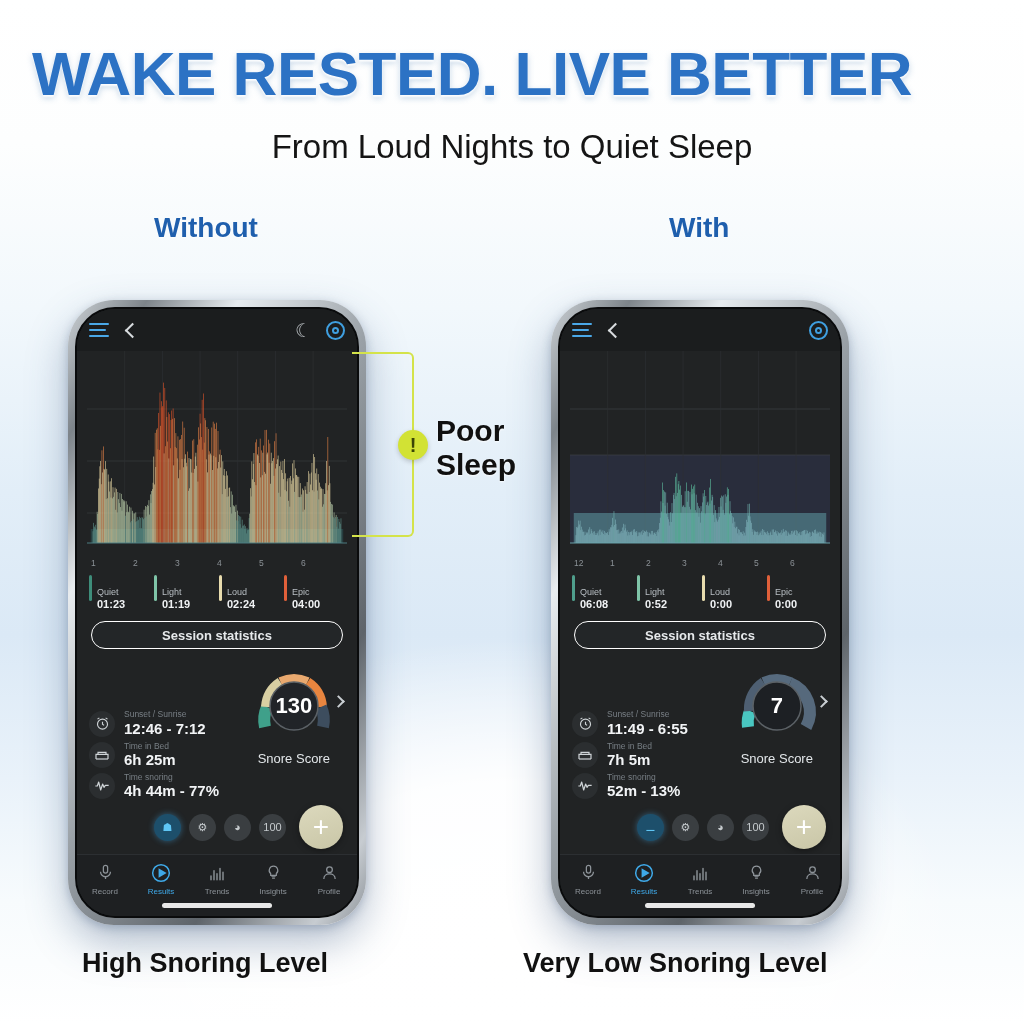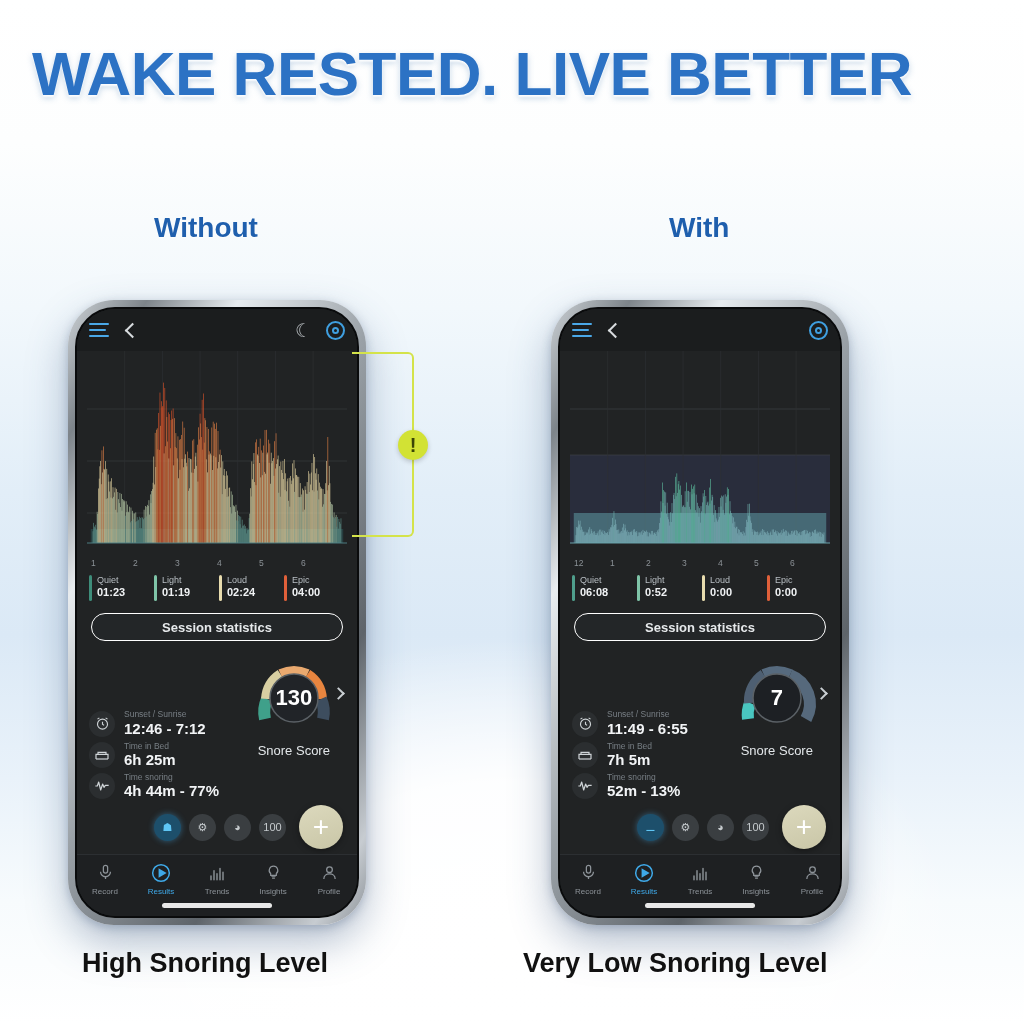--- a/index.html
+++ b/index.html
@@ -188,21 +188,21 @@
 
   
   .legend {
     display: flex;
     padding: 2px 12px 7px 12px;
     flex: 0 0 38px;
     gap: 4px;
   }
   .legend-item { flex: 1; display: flex; gap: 5px; align-items: flex-start; }
   .legend-bar { width: 3px; height: 26px; border-radius: 2px; flex: 0 0 3px; }
-  .legend-txt { line-height: 1.25; }
+  .legend-txt { line-height: 1.25; margin-top: 12px; }
   .legend-name { font-size: 9px; color: #b9bfc4; }
   .legend-val { font-size: 11px; color: #f0f2f4; font-weight: bold; }
 
   
   .sess-pill {
     margin: 2px 14px 8px 14px;
     flex: 0 0 28px;
     height: 28px;
     border: 1px solid #ffffff;
     border-radius: 16px;
@@ -338,20 +338,21 @@
     line-height: 1.12;
     text-shadow: 0 1px 2px rgba(255,255,255,.8);
   }
 </style>
 </head>
 <body>
 
 <div id="stage">
 
   <div id="headline">WAKE RESTED. LIVE BETTER</div>
+  <div id="subhead">From Loud Nights to Quiet Sleep</div>
 
   <div class="col-label" id="label-without">Without</div>
   <div class="col-label" id="label-with">With</div>
 
   <div class="phone" id="phone-left">
     <div class="phone-inner">
       <div class="notch"></div>
       <div class="screen">
 
         <div class="topbar">
@@ -1481,18 +1482,22 @@
             </div>
           </div>
       </div>
       <div class="home-indicator"></div>
     </div>
   </div>
 
   <div id="annot">
     <div class="bracket"></div>
     <div class="badge">!</div>
+    <div class="atext">
+      <div>Poor</div>
+      <div>Sleep</div>
+    </div>
   </div>
 
   <div class="caption" id="caption-right">Very Low Snoring Level</div>
   <div class="caption" id="caption-left">High Snoring Level</div>
 
 </div>
 
 </body></html>

